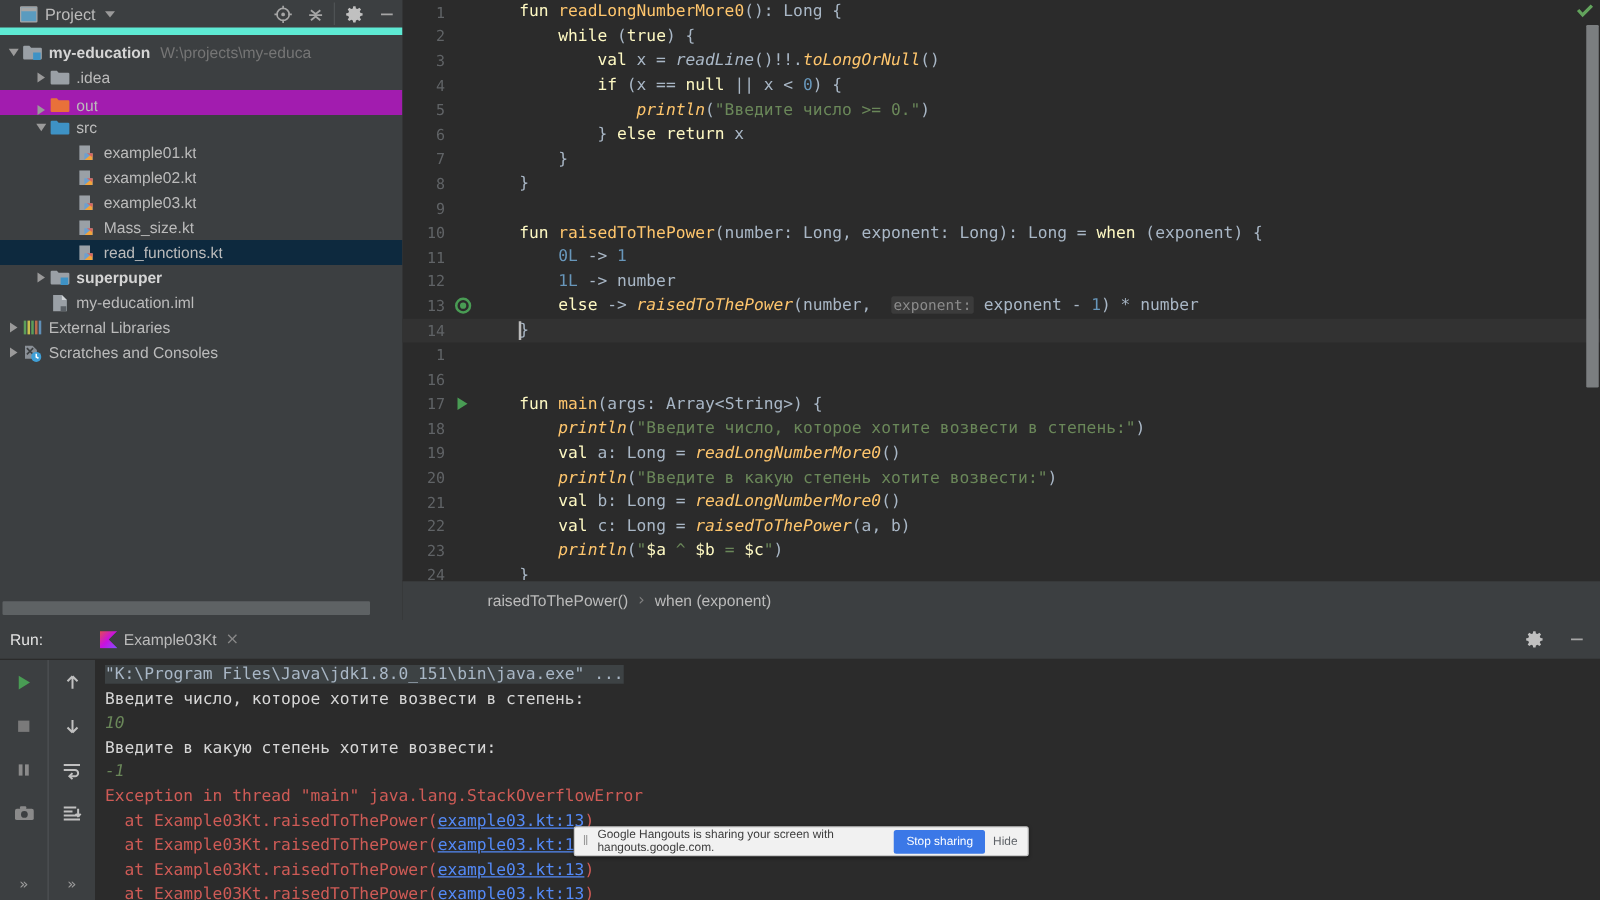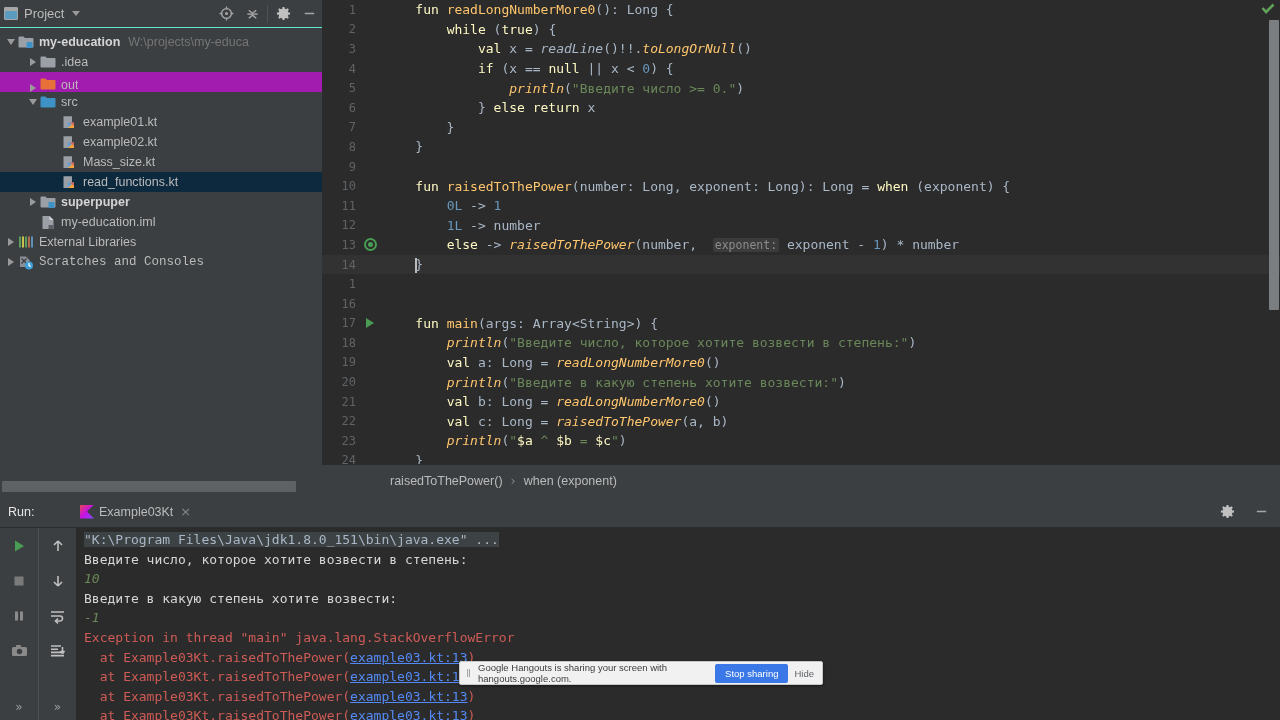--- a/index.html
+++ b/index.html
@@ -11,22 +11,22 @@
   }
   #app { position: relative; width: 1280px; height: 720px; }
 
   
   #project-panel {
     position: absolute; left: 0; top: 0; width: 322px; height: 496px;
     background: #3c3f41;
   }
   #project-header {
     height: 28px; background: #3c3f41;
-    display: flex; align-items: center; padding-left: 4px;
-    border-bottom: 1px solid #5eead4;
+    display: flex; align-items: center; padding-left: 16px;
+    border-bottom: 6px solid #5eead4;
   }
   .proj-title-box { display: flex; align-items: center; gap: 6px; }
   .proj-window-icon {
     width: 14px; height: 13px; border: 1.6px solid #a6a6a6;
     border-radius: 1px; background: #5a9bbf; position: relative;
   }
   .proj-window-icon::before {
     content: ""; position: absolute; left: 0; right: 0; top: 0; height: 3px;
     background: #a6a6a6;
   }
@@ -332,33 +332,46 @@
           <span class="arrow-slot"></span>
           <span class="ico">
             <svg width="15" height="15" viewBox="0 0 15 15">
               <path d="M1.5 1.5h8.5l-4.2 4.5L1.5 1.5z" fill="#9aa0a6"></path>
               <rect x="1.5" y="1.5" width="8.5" height="11.5" fill="#9aa0a6"></rect>
               <path d="M5.5 7.5h6.5v5.5H5.5z" fill="#6b9fd0"></path>
               <path d="M12 7.5l-6.5 5.5h6.5z" fill="#f2a33c"></path>
               <path d="M12 7.5H7.5l4.5 3.2z" fill="#d8655e"></path>
             </svg>
           </span>
-          <span class="tree-label">Mass_size.kt</span>
-        </div>
-        <div class="tree-row selected" style="padding-left: 48px;">
+          <span class="tree-label">example03.kt</span>
+        </div>
+        <div class="tree-row" style="padding-left: 48px;">
           <span class="arrow-slot"></span>
           <span class="ico">
             <svg width="15" height="15" viewBox="0 0 15 15">
               <path d="M1.5 1.5h8.5l-4.2 4.5L1.5 1.5z" fill="#9aa0a6"></path>
               <rect x="1.5" y="1.5" width="8.5" height="11.5" fill="#9aa0a6"></rect>
               <path d="M5.5 7.5h6.5v5.5H5.5z" fill="#6b9fd0"></path>
               <path d="M12 7.5l-6.5 5.5h6.5z" fill="#f2a33c"></path>
               <path d="M12 7.5H7.5l4.5 3.2z" fill="#d8655e"></path>
             </svg>
           </span>
+          <span class="tree-label">Mass_size.kt</span>
+        </div>
+        <div class="tree-row selected" style="padding-left: 48px;">
+          <span class="arrow-slot"></span>
+          <span class="ico">
+            <svg width="15" height="15" viewBox="0 0 15 15">
+              <path d="M1.5 1.5h8.5l-4.2 4.5L1.5 1.5z" fill="#9aa0a6"></path>
+              <rect x="1.5" y="1.5" width="8.5" height="11.5" fill="#9aa0a6"></rect>
+              <path d="M5.5 7.5h6.5v5.5H5.5z" fill="#6b9fd0"></path>
+              <path d="M12 7.5l-6.5 5.5h6.5z" fill="#f2a33c"></path>
+              <path d="M12 7.5H7.5l4.5 3.2z" fill="#d8655e"></path>
+            </svg>
+          </span>
           <span class="tree-label">read_functions.kt</span>
         </div>
         <div class="tree-row" style="padding-left: 26px;">
           <span class="arrow-slot">
             <span class="arrow-r"></span>
           </span>
           <span class="ico">
             <svg width="16" height="14" viewBox="0 0 16 14">
               <path d="M0.5 2.5a1 1 0 011-1h4l1.4 1.6H14.5a1 1 0 011 1v7.4a1 1 0 01-1 1h-13a1 1 0 01-1-1z" fill="#9aa0a6"></path>
               <rect x="8.5" y="7" width="6" height="6" fill="#3e92c5"></rect>
@@ -385,21 +398,21 @@
             <svg width="16" height="14" viewBox="0 0 16 14">
               <rect x="1" y="1.5" width="2" height="11" fill="#5a9e5a"></rect>
               <rect x="4" y="1.5" width="2" height="11" fill="#c9c14e"></rect>
               <rect x="7" y="1.5" width="2" height="11" fill="#5a9e5a"></rect>
               <rect x="10" y="1.5" width="2" height="11" fill="#b86c4a"></rect>
               <rect x="13" y="1.5" width="2" height="11" fill="#5f8fb8"></rect>
             </svg>
           </span>
           <span class="tree-label">External Libraries</span>
         </div>
-        <div class="tree-row" style="padding-left: 4px; font-family: Liberation Mono, monospace;">
+        <div class="tree-row" style="padding-left: 4px;">
           <span class="arrow-slot">
             <span class="arrow-r"></span>
           </span>
           <span class="ico">
             <svg width="16" height="15" viewBox="0 0 16 15">
               <path d="M2 1.5h6l3.5 3.5v7H2z" fill="#8a9097"></path>
               <path d="M3.5 3.5l5 5M8.5 3.5l-5 5" stroke="#3c3f41" stroke-width="1.3"></path>
               <circle cx="11" cy="10.5" r="4" fill="#3f9fd6"></circle>
               <path d="M11 8v2.6l1.8 1" stroke="#fff" stroke-width="1.2" fill="none"></path>
             </svg>

